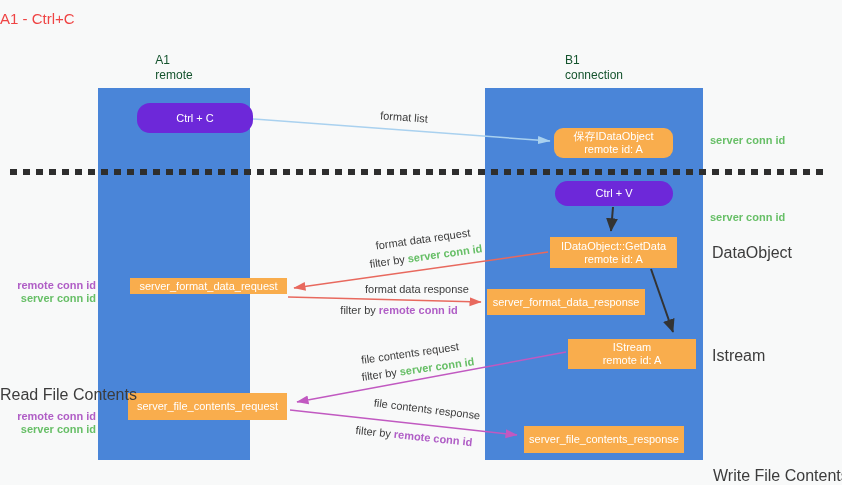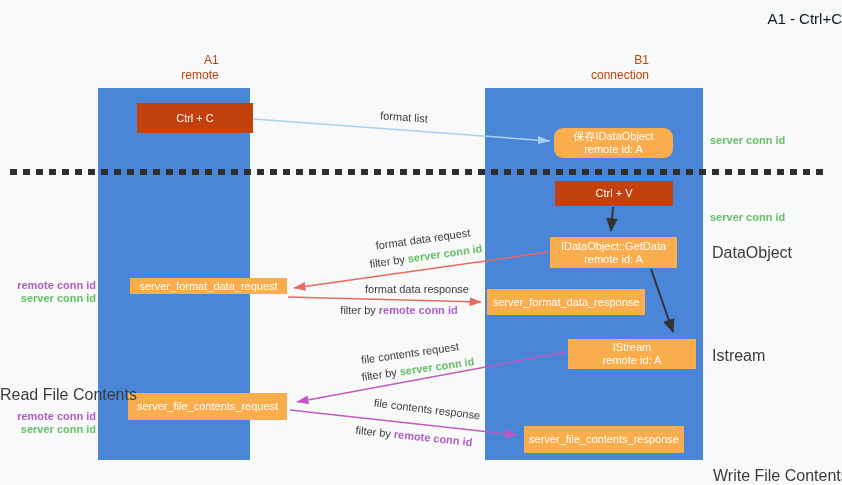--- a/index.html
+++ b/index.html
@@ -6,34 +6,34 @@
   body{
     font-family:"Liberation Sans","DejaVu Sans",sans-serif;
     background:#f8f9f9;
   }
   .canvas{
     position:relative;width:842px;height:485px;overflow:hidden;
     background:#f8f9f9;color:#3c3c3c;
   }
   .abs{position:absolute;}
   .title{
-    left:0;right:0;top:9px;text-align:right;
-    font-size:15px;line-height:20px;color:#0f172a;
+    left:0;right:0;top:9px;text-align:left;
+    font-size:15px;line-height:20px;color:#ef4444;
   }
   .col-header{
-    text-align:right;font-size:12px;line-height:15px;color:#c2410c;
-    transform:translateX(-50%);white-space:nowrap;margin-left:26px;
+    text-align:left;font-size:12px;line-height:15px;color:#14532d;
+    transform:translateX(-50%);white-space:nowrap;
   }
   .lifeline{background:#4a85d8;}
   .node{
     display:flex;flex-direction:column;align-items:center;justify-content:center;
     color:#fff;text-align:center;white-space:nowrap;
   }
   .node .l{font-size:11px;line-height:13px;}
-  .green-box{background:#c2410c;font-size:11.5px;}
+  .green-box{background:#6d28d9;font-size:11.5px;border-radius:13px;}
   .orange-box{background:#f9ad4d;font-size:11px;}
   .lbl{
     font-size:11px;line-height:13px;color:#3c3c3c;white-space:nowrap;
     transform-origin:center;
   }
   .ctr{transform:translateX(-50%);}
   .side-left{width:96px;left:0;text-align:right;white-space:nowrap;}
   .grn{color:#67bf67;font-weight:bold;}
   .pur{color:#b05ec6;font-weight:bold;}
   .blk{color:#3c3c3c;font-weight:normal;}

